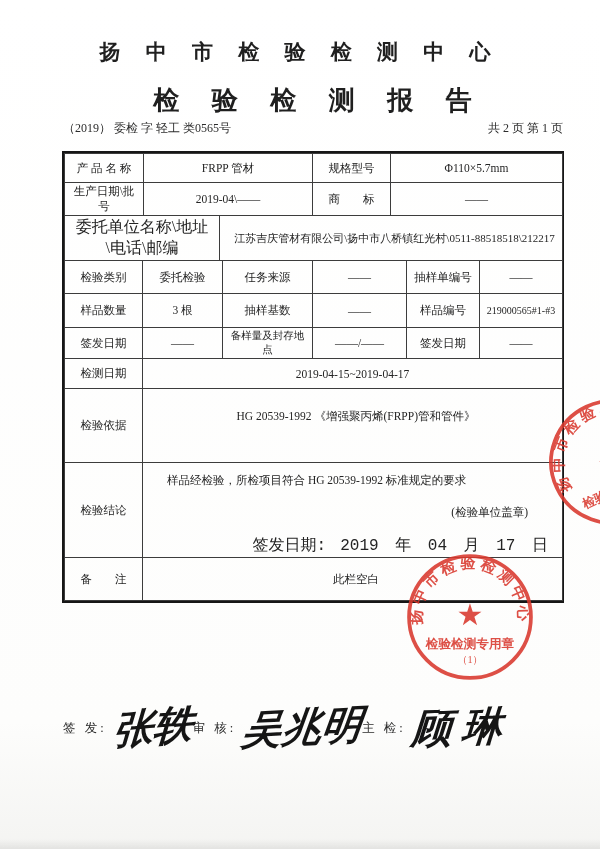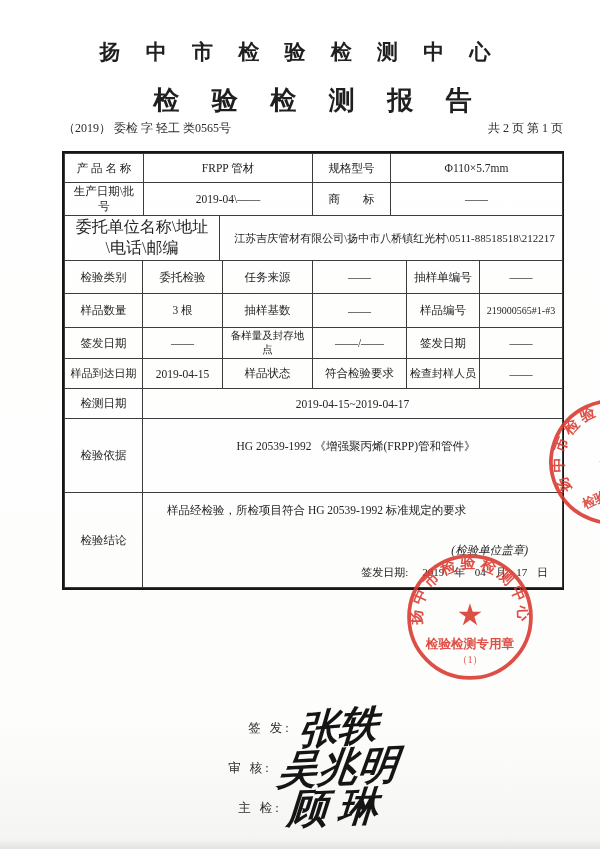--- a/index.html
+++ b/index.html
@@ -16,25 +16,25 @@
     justify-content:space-between;font-size:12px;color:#2b2b2b;}
   .tbl-wrap{position:absolute;left:62px;top:151px;width:502px;border:2px solid #161616;
     box-sizing:border-box;background:transparent;}
   table{width:498px;border-collapse:collapse;table-layout:fixed;margin-top:-1px;}
   table:first-child{margin-top:0;}
   td{border:1px solid #3c3c3c;font-size:11.5px;text-align:center;padding:1px 3px;
      overflow:hidden;color:#242424;}
   td.left{text-align:center;padding-left:10px;}
   .conc-cell{position:relative;padding:0;}
   .conc-text{position:absolute;top:10px;left:12px;font-size:11.5px;text-align:left;margin-left:12px;}
-  .seal-note{position:absolute;top:50px;right:34px;font-size:11.5px;font-style:italic;}
-  .issue-line{position:absolute;top:72px;right:14px;font-size:11px;}
+  .seal-note{position:absolute;top:42px;right:34px;font-size:11.5px;}
+  .issue-line{position:absolute;top:72px;right:14px;font-size:16px;font-family:Liberation Mono, monospace;}
   .issue-line .date{margin-left:14px;word-spacing:7px;}
   .sig-row{position:absolute;left:63px;top:708px;width:500px;display:flex;
-    align-items:center;justify-content:space-between;flex-direction:column;}
+    align-items:center;}
   .sig-group{display:flex;align-items:center;}
   .sig-label{font-size:12.5px;letter-spacing:3px;white-space:nowrap;color:#2b2b2b;}
   .sig-name{font-size:40px;font-weight:bold;font-style:italic;line-height:1;
     margin-left:6px;color:#151515;white-space:nowrap;
     font-family:"Liberation Serif","DejaVu Serif",serif;}
   .sig-1{transform:rotate(-5deg) skewX(-8deg);}
   .sig-2{transform:rotate(-3deg) skewX(-10deg);}
   .sig-3{transform:rotate(-2deg) skewX(-6deg);letter-spacing:10px;}
   .stamp{position:absolute;pointer-events:none;opacity:.88;}
   .stamp-2{transform:rotate(-25deg);}
@@ -118,28 +118,20 @@
         <td style="font-size:10px">219000565#1-#3</td>
       </tr>
       <tr style="height:31px">
         <td>签发日期</td>
         <td>——</td>
         <td style="font-size:10.5px">备样量及封存地点</td>
         <td>——/——</td>
         <td>签发日期</td>
         <td>——</td>
       </tr>
-      <tr style="height:30px">
-        <td style="font-size:11px">样品到达日期</td>
-        <td>2019-04-15</td>
-        <td>样品状态</td>
-        <td>符合检验要求</td>
-        <td style="font-size:11px">检查封样人员</td>
-        <td>——</td>
-      </tr>
     </tbody>
       </table>
 
     <table>
       <colgroup>
           <col style="width:78px">
           <col style="width:420px">
         </colgroup>
       <tbody>
           <tr style="height:30px">
@@ -174,20 +166,32 @@
           <div class="conc-text">样品经检验，所检项目符合 HG 20539-1992 标准规定的要求</div>
           <div class="seal-note">(检验单位盖章)</div>
           <div class="issue-line">
             <span>签发日期:</span><span class="date">2019 年 04 月 17 日</span>
           </div>
         </td>
       </tr>
     </tbody>
       </table>
 
+    <table>
+      <colgroup>
+          <col style="width:78px">
+          <col style="width:420px">
+        </colgroup>
+      <tbody>
+          <tr style="height:43px">
+        <td>备　　注</td>
+        <td class="left">此栏空白</td>
+      </tr>
+    </tbody>
+      </table>
 
   </div>
 
   <div class="sig-row">
     <div class="sig-group">
       <span class="sig-label">签 发:</span>
       <span class="sig-name sig-1">张轶</span>
     </div>
     <div class="sig-group">
       <span class="sig-label">审 核:</span>

